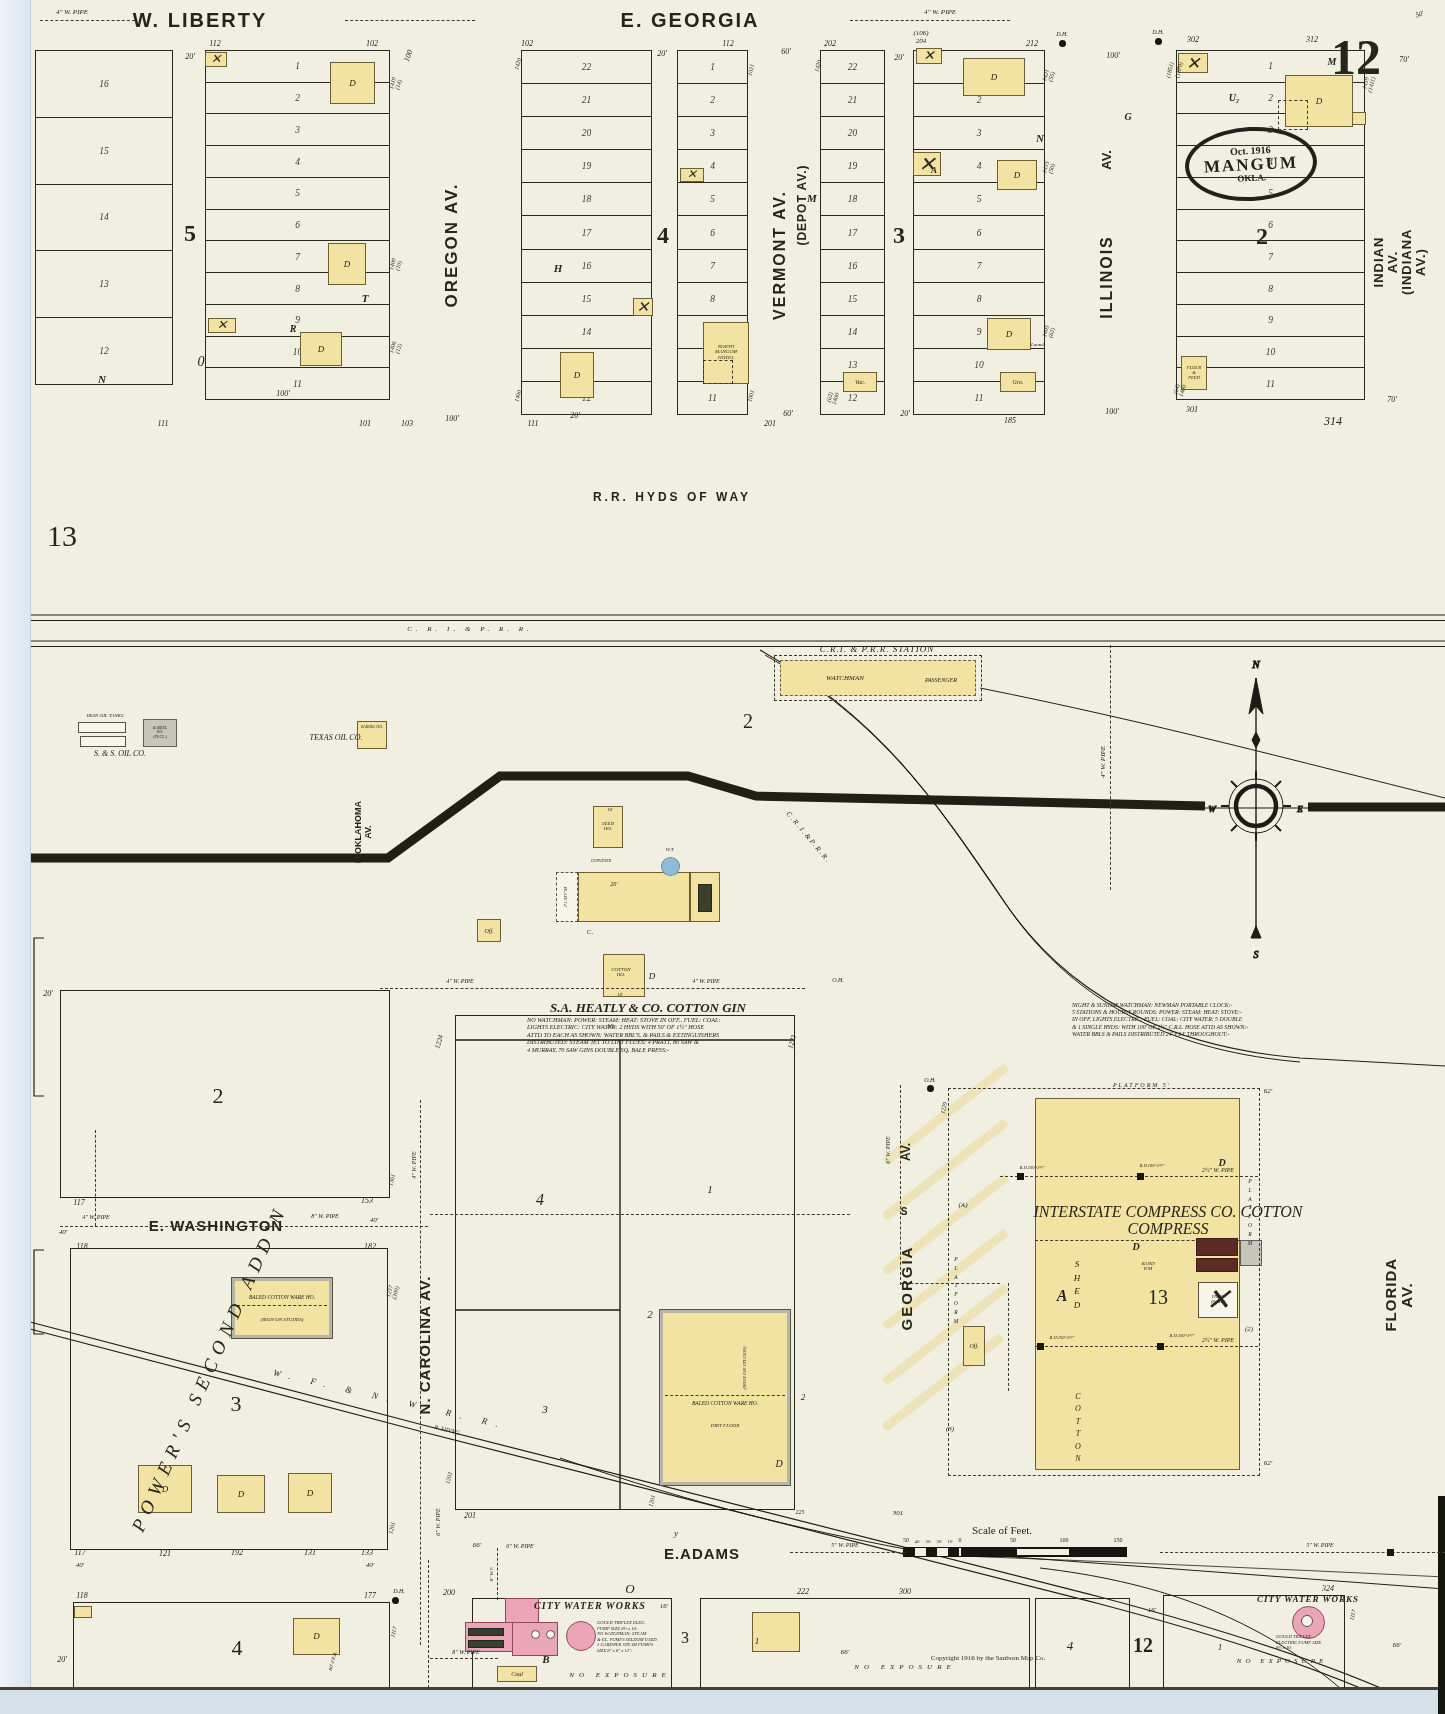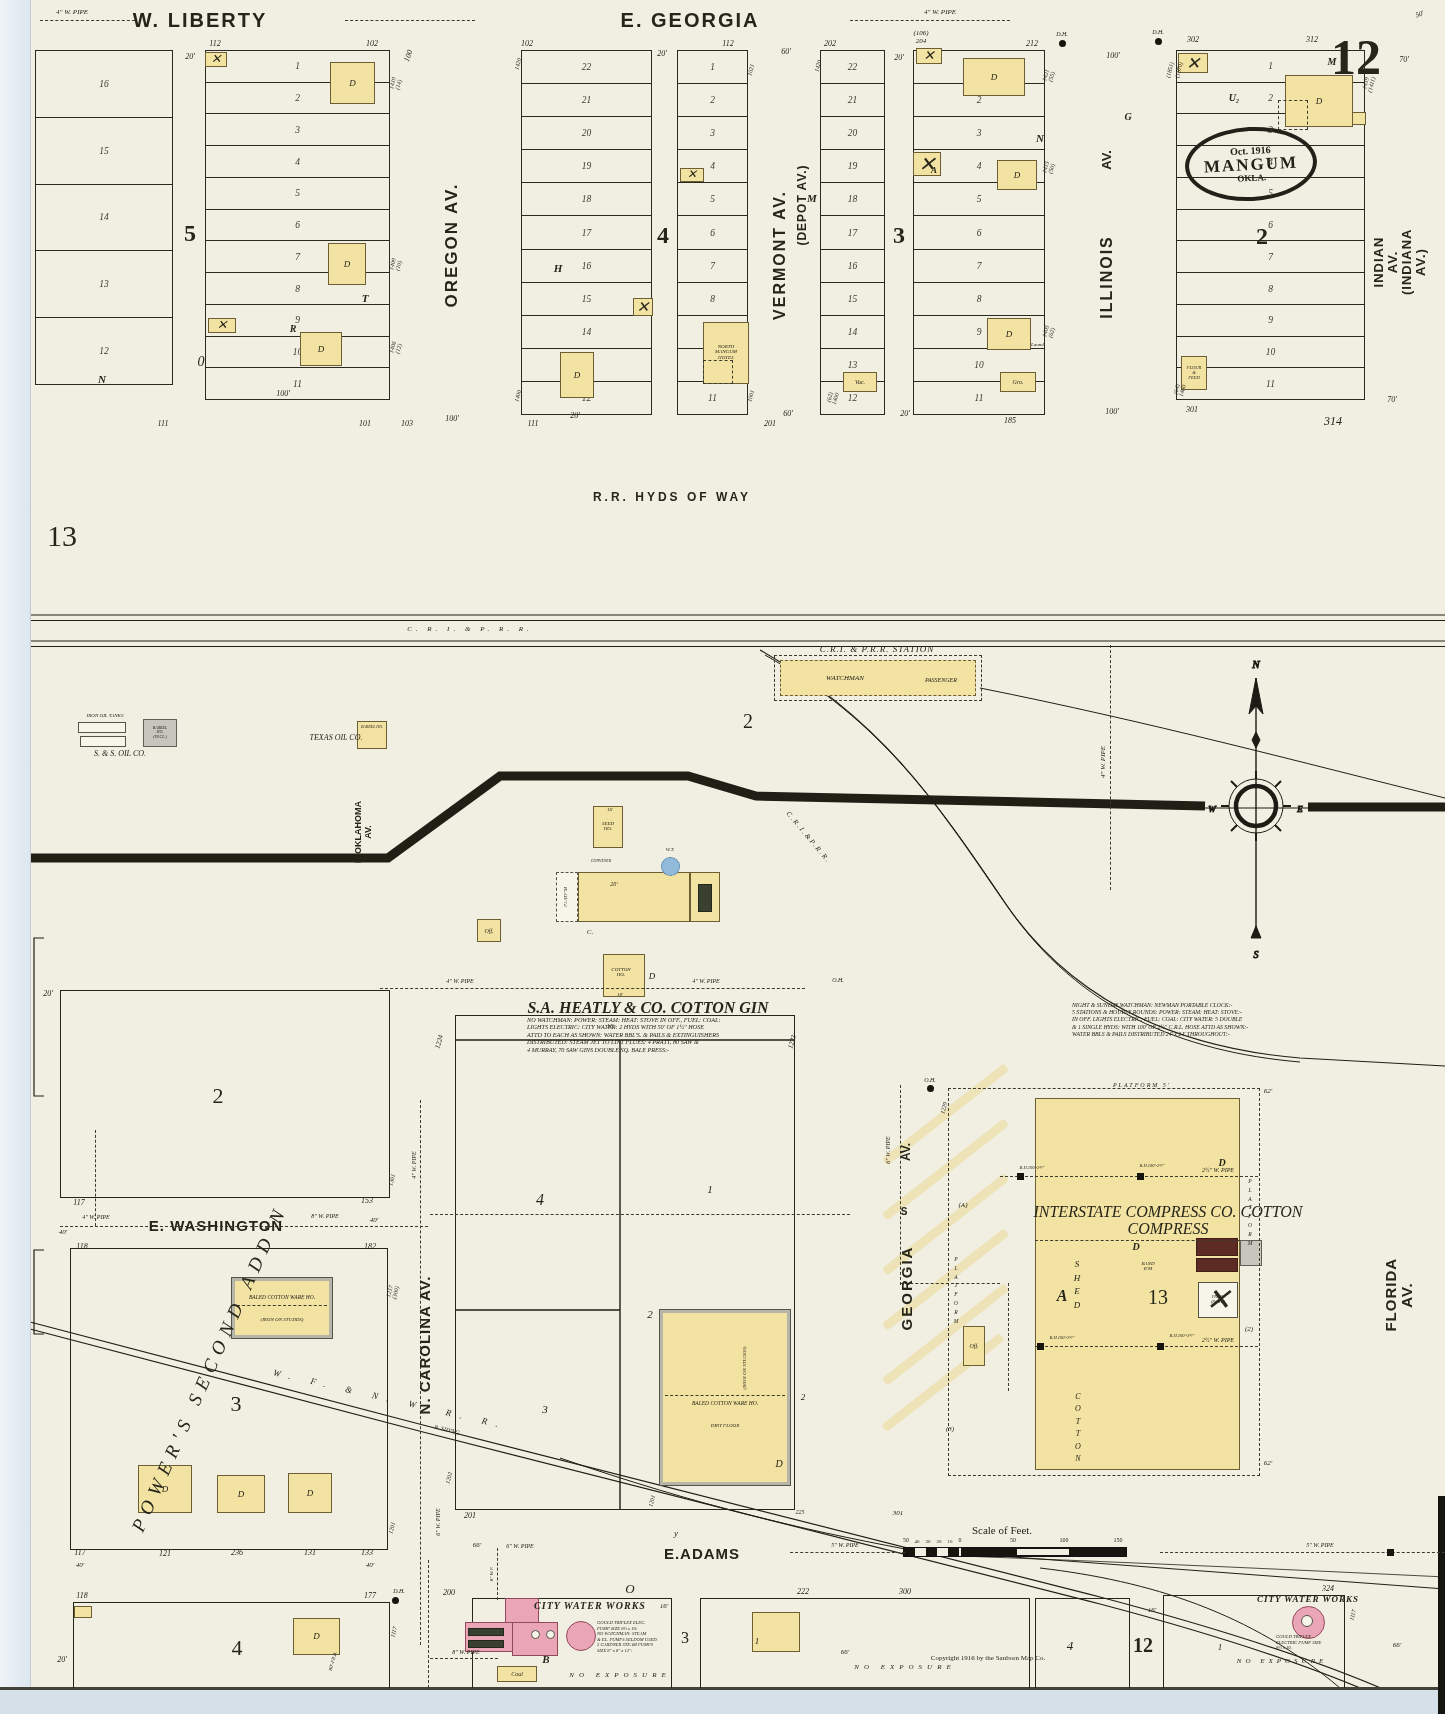--- a/index.html
+++ b/index.html
@@ -557,21 +557,21 @@
 HO.</div>
     <div class="lbl" style="font-size: 4px; left: 601px; top: 861px; transform: translate(-50%, -50%) rotate(0deg);">CONVEYER</div>
     <div class="lbl" style="font-size: 5px; left: 566px; top: 897px; transform: translate(-50%, -50%) rotate(-90deg);">PLATF'M</div>
     <div class="lbl" style="font-size: 6px; left: 614px; top: 884px; transform: translate(-50%, -50%) rotate(0deg);">20'</div>
     <div class="lbl" style="font-size: 7px; left: 590px; top: 933px; transform: translate(-50%, -50%) rotate(0deg);">C.</div>
     <div class="lbl" style="font-size: 5px; left: 621px; top: 972px; transform: translate(-50%, -50%) rotate(0deg);">COTTON
 HO.</div>
     <div class="lbl" style="font-size: 9px; left: 652px; top: 977px; transform: translate(-50%, -50%) rotate(0deg);">D</div>
     <div class="lbl" style="font-size: 5px; left: 620px; top: 995px; transform: translate(-50%, -50%) rotate(0deg);">18'</div>
     <div class="lbl" style="font-size: 5px; left: 670px; top: 850px; transform: translate(-50%, -50%) rotate(0deg);">W.T.</div>
-    <div class="lbl" style="font-size: 16px; font-weight: bold; left: 648px; top: 1008px; transform: translate(-50%, -50%) rotate(0deg);">S.A. HEATLY &amp; CO. COTTON GIN</div>
+    <div class="lbl" style="font-size: 13px; font-weight: bold; left: 648px; top: 1008px; transform: translate(-50%, -50%) rotate(0deg);">S.A. HEATLY &amp; CO. COTTON GIN</div>
     <div class="lbl" style="font-size: 6.2px; line-height: 1.2; width: 260px; white-space: pre-line; text-align: left; left: 527px; top: 1016px; transform: rotate(0deg);">NO WATCHMAN: POWER: STEAM: HEAT: STOVE IN OFF., FUEL: COAL:
 LIGHTS ELECTRIC: CITY WATER: 2 HYDS WITH 50' OF 1½" HOSE
 ATTD TO EACH AS SHOWN: WATER BBL'S. &amp; PAILS &amp; EXTINGUISHERS
 DISTRIBUTED: STEAM JET TO LINT FLUES: 4 PRATT, 80 SAW &amp;
 4 MURRAY, 70 SAW GINS DOUBLE SQ. BALE PRESS:-</div>
     <div class="lbl" style="font-size: 5.8px; line-height: 1.25; width: 240px; white-space: pre-line; text-align: left; left: 1072px; top: 1002px; transform: rotate(0deg);">NIGHT &amp; SUNDAY WATCHMAN: NEWMAN PORTABLE CLOCK:-
 5 STATIONS &amp; HOURLY ROUNDS: POWER: STEAM: HEAT: STOVE:-
 IN OFF. LIGHTS ELECTRIC: FUEL: COAL: CITY WATER: 5 DOUBLE
 &amp; 1 SINGLE HYDS: WITH 100' OF 2½" C.R.L. HOSE ATTD AS SHOWN:-
 WATER BBLS &amp; PAILS DISTRIBUTED 24' x 24' THROUGHOUT:-</div>
@@ -661,21 +661,21 @@
     <div class="lbl" style="font-size: 8px; left: 370px; top: 1247px; transform: translate(-50%, -50%) rotate(0deg);">182</div>
     <div class="lbl" style="font-size: 6px; left: 393px; top: 1292px; transform: translate(-50%, -50%) rotate(-75deg);">1217
 (300)</div>
     <div class="lbl" style="font-size: 5.5px; left: 282px; top: 1298px; transform: translate(-50%, -50%) rotate(0deg);">BALED COTTON WARE HO.</div>
     <div class="lbl" style="font-size: 5px; left: 282px; top: 1320px; transform: translate(-50%, -50%) rotate(0deg);">(IRON ON STUDDS)</div>
     <div class="lbl up" style="font-size: 22px; left: 236px; top: 1404px; transform: translate(-50%, -50%) rotate(0deg);">3</div>
     <div class="lbl" style="font-size: 9px; letter-spacing: 9px; left: 390px; top: 1400px; transform: translate(-50%, -50%) rotate(13deg);">W. F. &amp; N. W. R. R.</div>
     <div class="lbl" style="font-size: 6px; left: 447px; top: 1430px; transform: translate(-50%, -50%) rotate(13deg);">R. SID'NG</div>
     <div class="lbl" style="font-size: 8px; left: 80px; top: 1553px; transform: translate(-50%, -50%) rotate(0deg);">117</div>
     <div class="lbl" style="font-size: 8px; left: 165px; top: 1554px; transform: translate(-50%, -50%) rotate(0deg);">121</div>
-    <div class="lbl" style="font-size: 8px; left: 237px; top: 1553px; transform: translate(-50%, -50%) rotate(0deg);">236</div>
+    <div class="lbl" style="font-size: 8px; left: 237px; top: 1553px; transform: translate(-50%, -50%) rotate(0deg);">192</div>
     <div class="lbl" style="font-size: 8px; left: 310px; top: 1553px; transform: translate(-50%, -50%) rotate(0deg);">131</div>
     <div class="lbl" style="font-size: 8px; left: 367px; top: 1553px; transform: translate(-50%, -50%) rotate(0deg);">133</div>
     <div class="lbl" style="font-size: 7px; left: 80px; top: 1566px; transform: translate(-50%, -50%) rotate(0deg);">40'</div>
     <div class="lbl" style="font-size: 7px; left: 370px; top: 1566px; transform: translate(-50%, -50%) rotate(0deg);">40'</div>
     <div class="lbl" style="font-size: 6px; left: 392px; top: 1528px; transform: translate(-50%, -50%) rotate(-75deg);">1201</div>
     <div class="lbl sans" style="font-size: 15px; font-weight: bold; letter-spacing: 1px; left: 425px; top: 1345px; transform: translate(-50%, -50%) rotate(-90deg);">N. CAROLINA AV.</div>
     <div class="lbl" style="font-size: 6px; left: 414px; top: 1165px; transform: translate(-50%, -50%) rotate(-90deg);">4" W. PIPE</div>
     <div class="lbl" style="font-size: 6px; left: 438px; top: 1522px; transform: translate(-50%, -50%) rotate(-90deg);">6" W. PIPE</div>
     <div class="lbl sans" style="font-size: 10px; font-weight: bold; left: 904px; top: 1212px; transform: translate(-50%, -50%) rotate(0deg);">S</div>
     <div class="lbl sans" style="font-size: 15px; font-weight: bold; letter-spacing: 2px; left: 907px; top: 1288px; transform: translate(-50%, -50%) rotate(-90deg);">GEORGIA</div>

